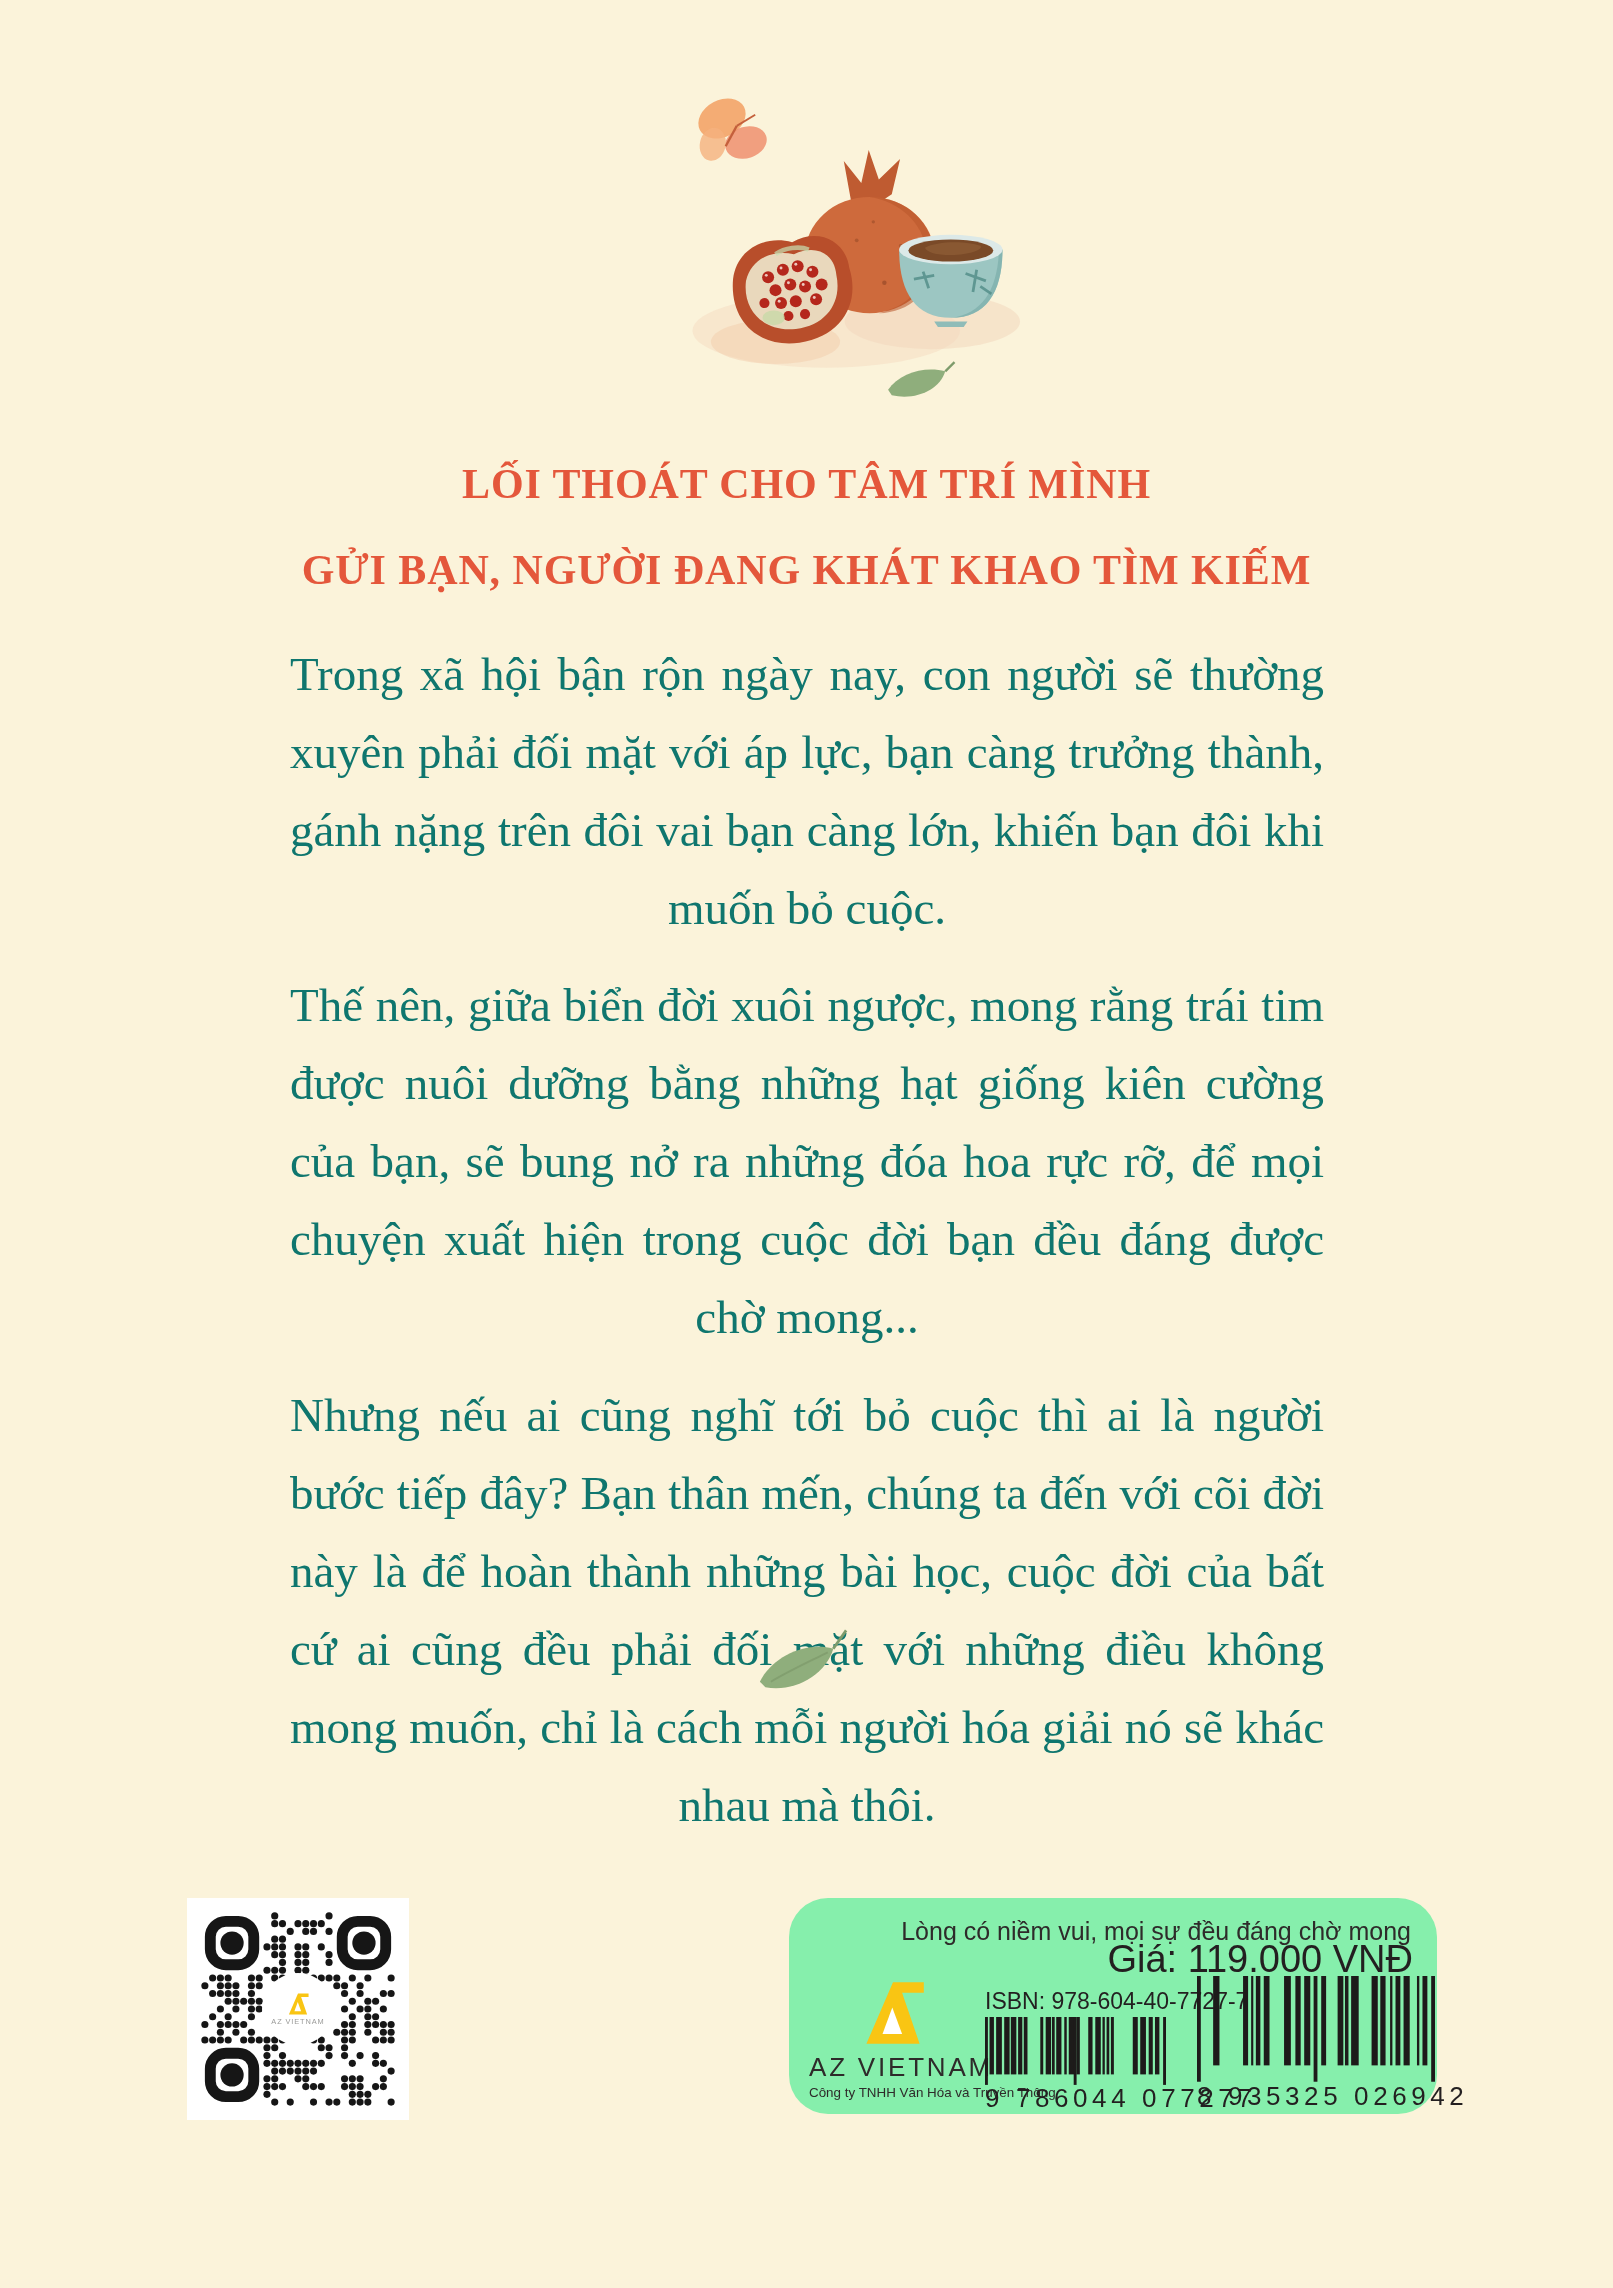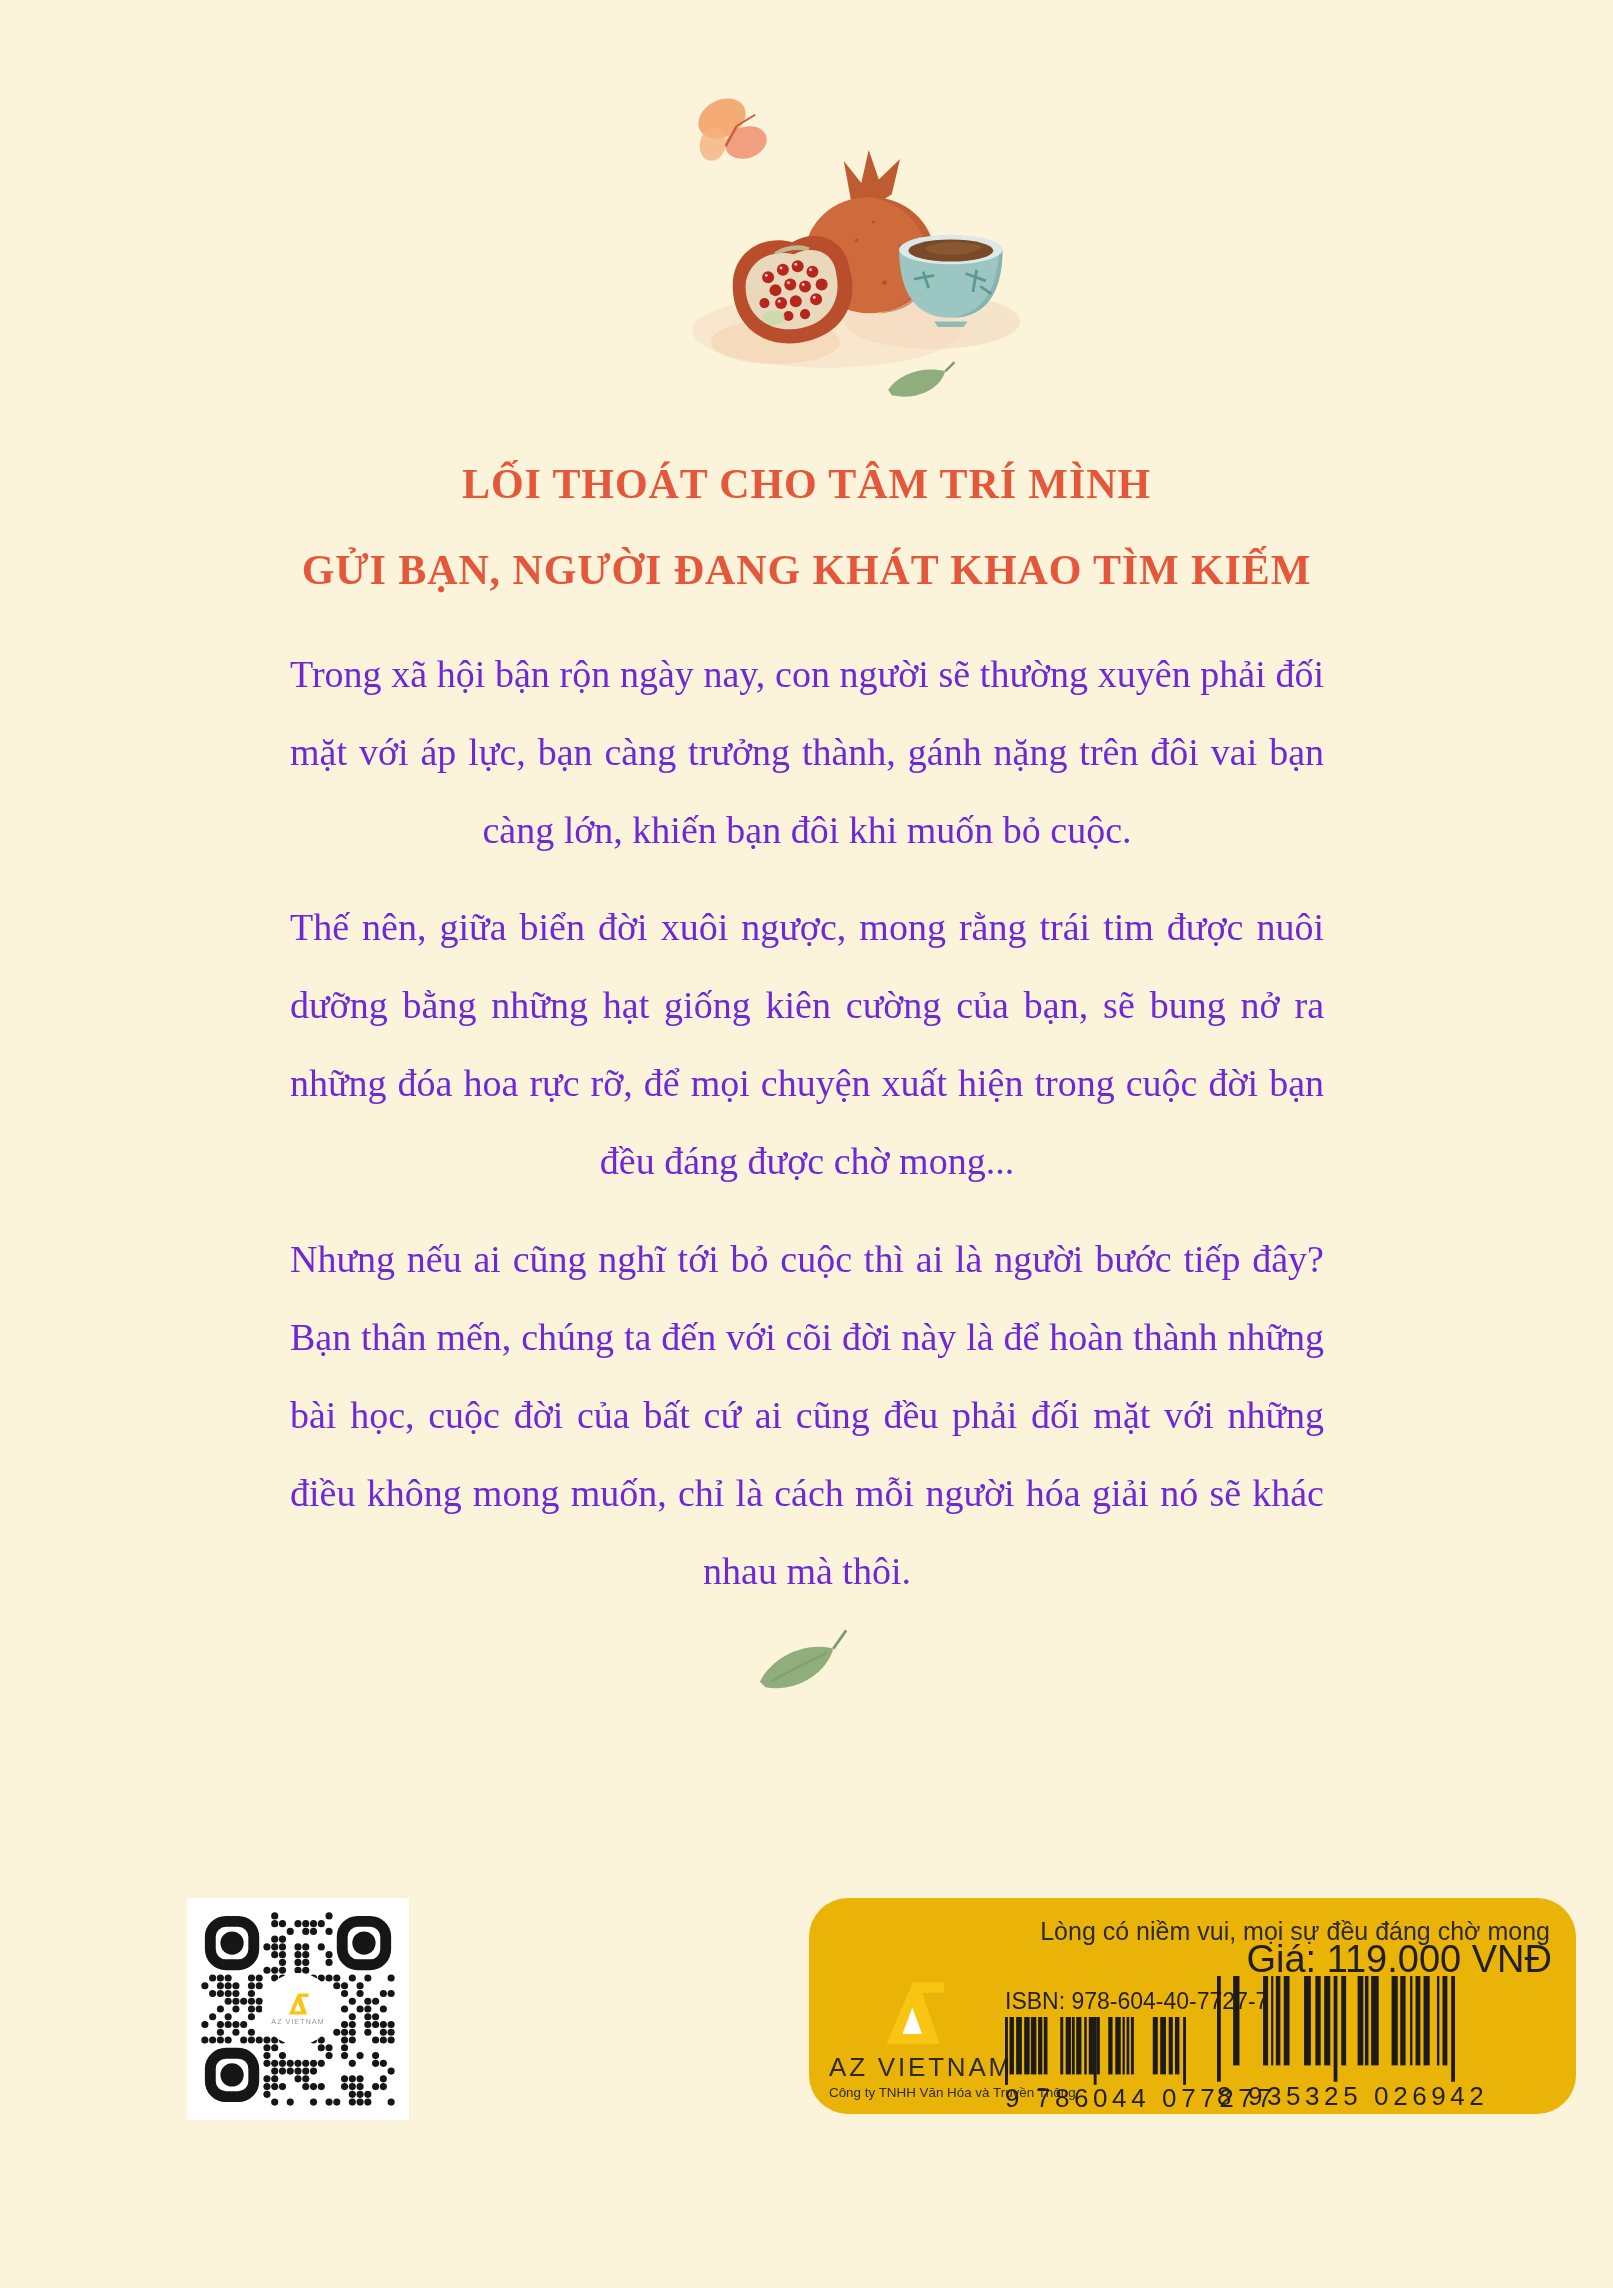--- a/index.html
+++ b/index.html
@@ -21,23 +21,23 @@
     text-align:center;
     color:#E4573B;
     font-weight:bold;
     font-size:42px;
     line-height:86px;
     letter-spacing:0.9px;
   }
   
   .body-text{
     position:absolute;left:290px;top:635px;width:1034px;
-    font-size:38px;
+    font-size:47px;
     line-height:78px;
-    color:#6d28d9;
+    color:#0f766e;
   }
   .body-text p{
     margin:0 0 19.4px 0;
     text-align:justify;
     text-align-last:center;
   }
   
   .leaf-divider{position:absolute;left:752px;top:1623px;width:102px;height:78px;}
   
   .qr-card{
@@ -52,25 +52,24 @@
     display:flex;flex-direction:column;align-items:center;justify-content:center;
     gap:1.8px;
   }
   .qr-center .az-logo{width:24px;height:24px;}
   .qr-center .qr-logo-text{
     font-family:"Liberation Sans","DejaVu Sans",sans-serif;
     font-size:7.4px;letter-spacing:0.9px;color:#9a9a98;
   }
   
   .price-card{
-    position:absolute;left:789px;top:1898px;width:767px;height:216px;
-    background:#eab308;border-radius:39px;
+    position:absolute;left:789px;top:1898px;width:648px;height:216px;
+    background:#86efac;border-radius:39px;
     font-family:"Liberation Sans","DejaVu Sans",sans-serif;
     color:#231f20;
-    margin-left:20px;
   }
   .tagline{
     position:absolute;right:26px;top:18.5px;
     font-size:25px;font-weight:400;color:#2e2b2a;
     white-space:nowrap;
   }
   .price{
     position:absolute;right:24px;top:40px;
     font-size:38px;font-weight:400;
     white-space:nowrap;

